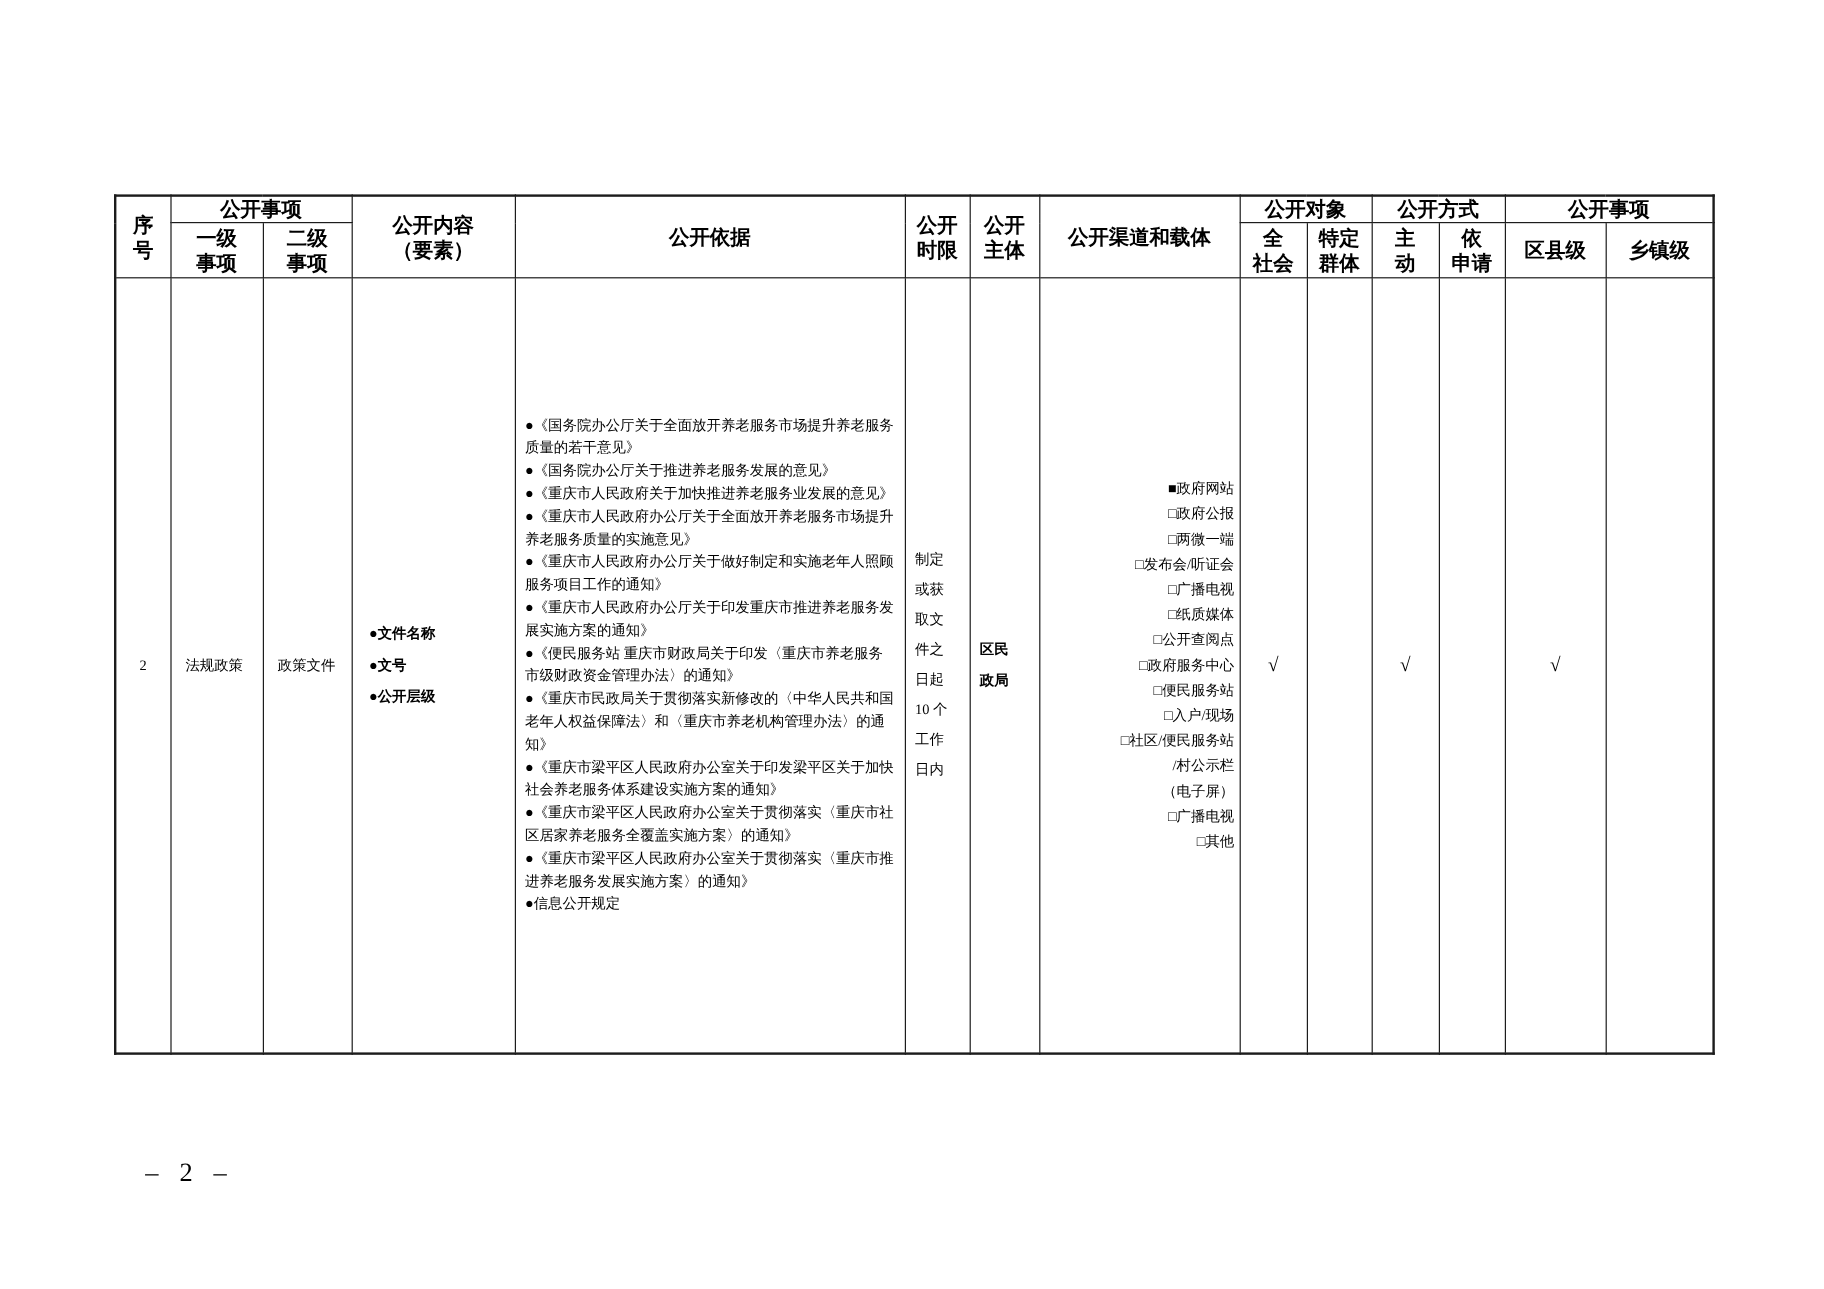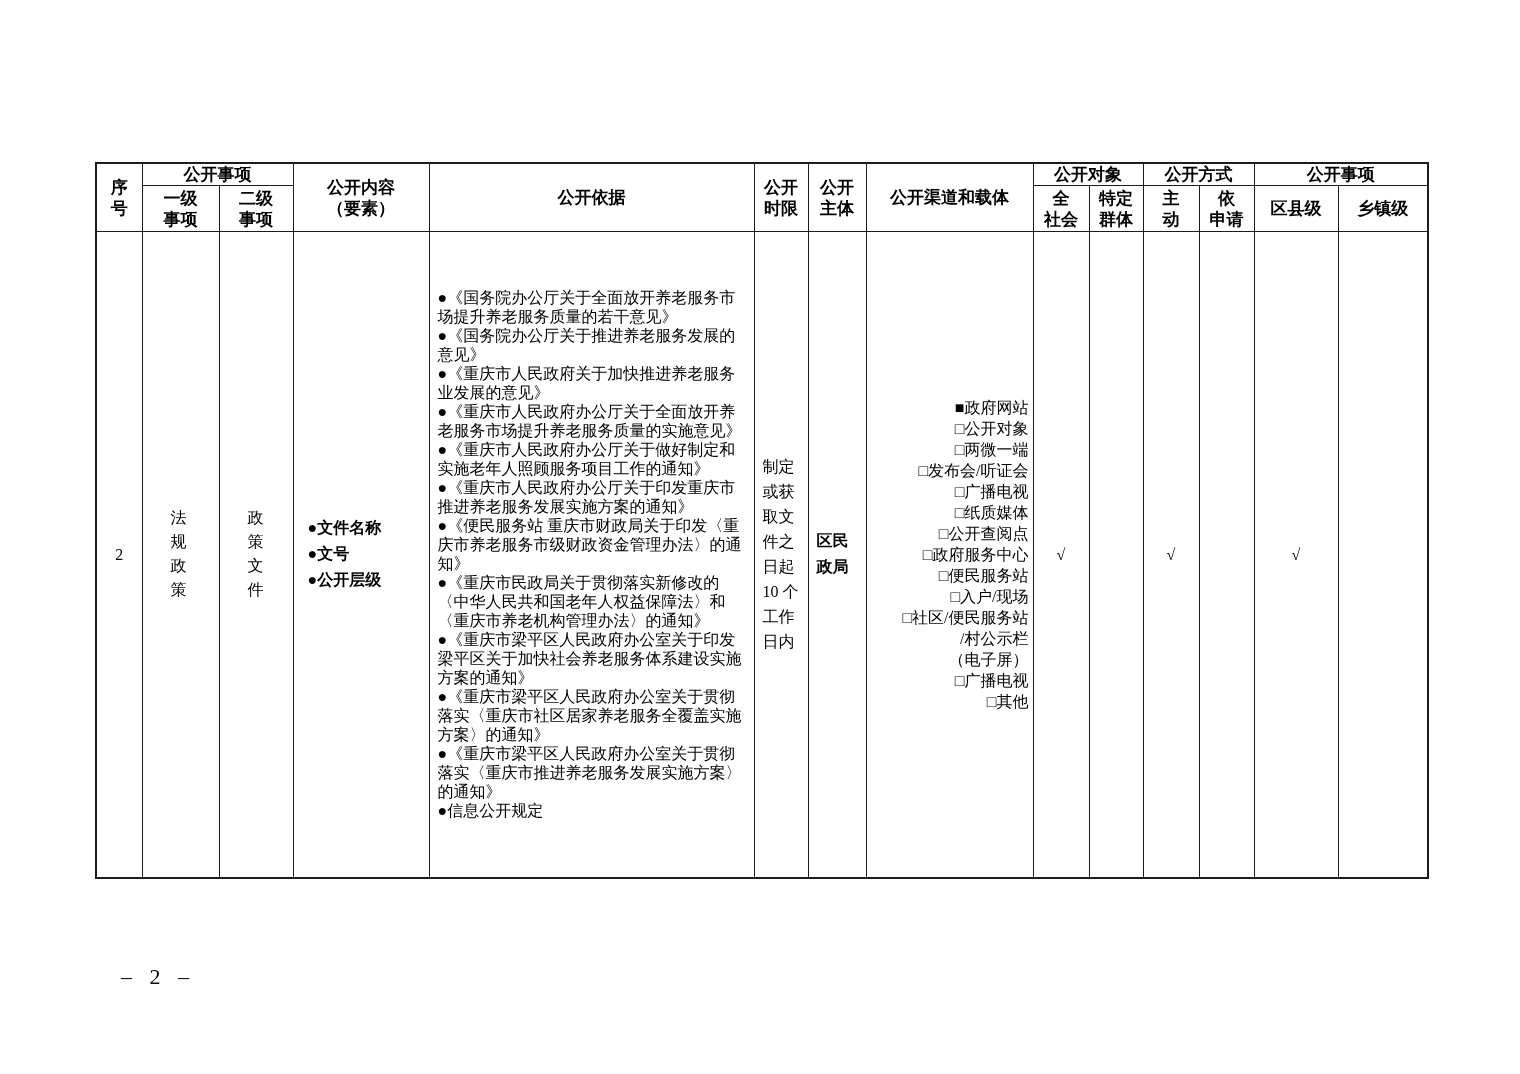--- a/index.html
+++ b/index.html
@@ -31,27 +31,27 @@
   .catalog th {
     font-weight: bold;
     font-size: 17px;
     line-height: 21px;
     text-align: center;
   }
   tr.h1 { height: 22px; }
   tr.h2 { height: 46px; }
   tr.data { height: 646px; }
   .catalog td {
-    font-size: 16px;
+    font-size: 12px;
     line-height: 19px;
     text-align: left;
   }
   .pre { white-space: pre-line; }
   td.center { text-align: center; }
-  td.lvl { padding: 0 28px; line-height: 24px; }
+  td.lvl { padding: 0 12px; line-height: 24px; }
   td.content-cell { padding: 0 0 0 14px; line-height: 26px; font-weight: bold; }
   td.basis-cell { padding: 0 6px 0 8px; line-height: 19px; }
   td.time-cell { padding: 0 2px 0 8px; line-height: 25px; }
   td.subject-cell { padding: 0 2px 0 8px; line-height: 26px; font-weight: bold; }
   td.channels-cell { padding: 0 4px 0 12px; line-height: 21px; text-align: right; }
   td.check-cell { text-align: center; font-size: 16px; }
   .footer {
     position: absolute;
     left: 121px;
     top: 964px;
@@ -148,21 +148,21 @@
 件之
 日起
 10 个
 工作
 日内</td>
       <td class="subject-cell pre">区民
 政局</td>
       <td class="channels-cell">
         <div>
               <div class="pre">■政府网站</div>
-              <div class="pre">□公开对象</div>
+              <div class="pre">□政府公报</div>
               <div class="pre">□两微一端</div>
               <div class="pre">□发布会/听证会</div>
               <div class="pre">□广播电视</div>
               <div class="pre">□纸质媒体</div>
               <div class="pre">□公开查阅点</div>
               <div class="pre">□政府服务中心</div>
               <div class="pre">□便民服务站</div>
               <div class="pre">□入户/现场</div>
               <div class="pre">□社区/便民服务站
 /村公示栏

